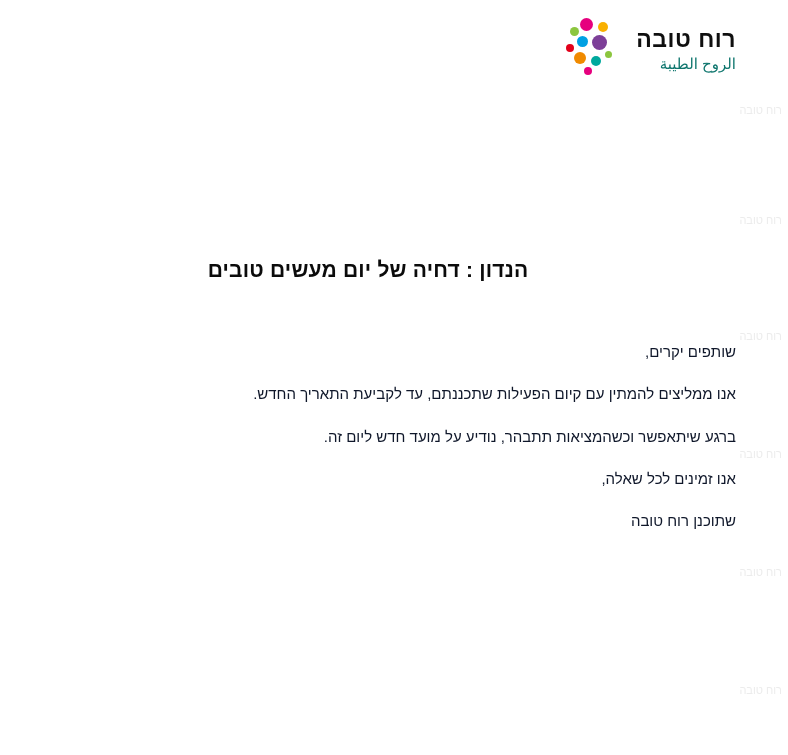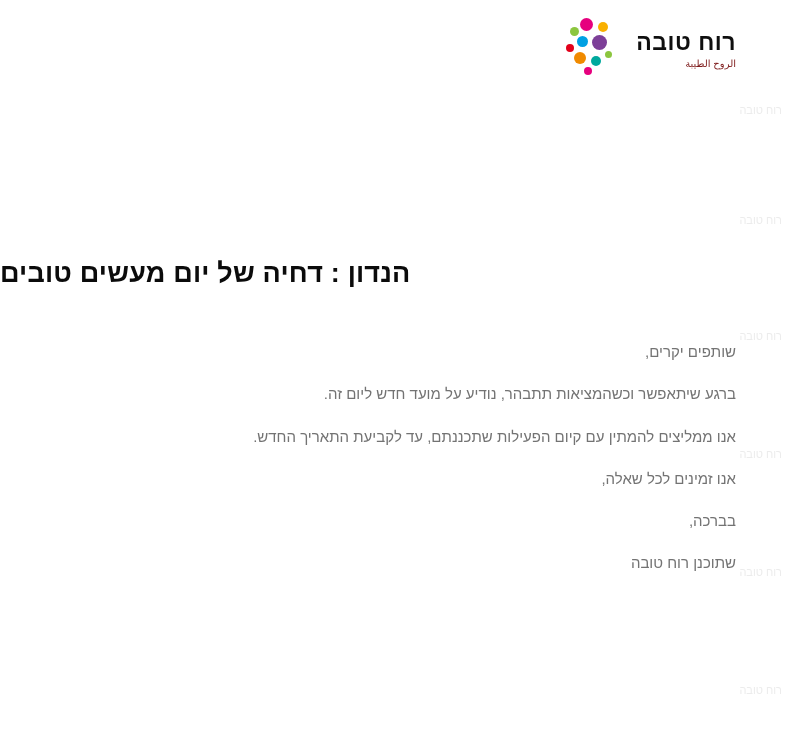--- a/index.html
+++ b/index.html
@@ -38,59 +38,59 @@
     line-height: 1.15;
     direction: rtl;
   }
   .brand-he {
     font-size: 23px;
     font-weight: bold;
     color: #0f0f0f;
     letter-spacing: 0.5px;
   }
   .brand-ar {
-    font-size: 10px;
-    color: #7f1d1d;
+    font-size: 15px;
+    color: #0f766e;
     margin-top: 3px;
   }
   .logo-mark {
     position: relative;
     width: 62px;
     height: 62px;
   }
   .logo-mark span {
     position: absolute;
     border-radius: 50%;
     display: block;
   }
 
   
   .doc-title {
     position: absolute;
     top: 258px;
     left: 0;
     right: 52px;
-    text-align: left;
+    text-align: center;
     direction: rtl;
-    font-size: 27px;
+    font-size: 21px;
     font-weight: bold;
     color: #0b0b0b;
     letter-spacing: 0.2px;
   }
 
   .body-block {
     position: absolute;
     top: 340px;
     right: 52px;
     width: 600px;
     direction: rtl;
     text-align: right;
     font-size: 15px;
     line-height: 1.55;
-    color: #737373;
+    color: #0f172a;
   }
   .body-block p {
     margin: 0 0 19px 0;
   }
 
   
   .watermark {
     position: absolute;
     font-size: 11px;
     color: #ececec;
@@ -126,24 +126,23 @@
       <span style="width:10px;height:10px;background:#00a99d;left:31px;top:38px;"></span>
       <span style="width:7px;height:7px;background:#8cc63f;left:45px;top:33px;"></span>
       <span style="width:8px;height:8px;background:#e6007e;left:24px;top:49px;"></span>
     </div>
   </div>
 
   <div class="doc-title">הנדון : דחיה של יום מעשים טובים</div>
 
   <div class="body-block">
     <p>שותפים יקרים,</p>
+    <p>אנו ממליצים להמתין עם קיום הפעילות שתכננתם, עד לקביעת התאריך החדש.</p>
     <p>ברגע שיתאפשר וכשהמציאות תתבהר, נודיע על מועד חדש ליום זה.</p>
-    <p>אנו ממליצים להמתין עם קיום הפעילות שתכננתם, עד לקביעת התאריך החדש.</p>
     <p>אנו זמינים לכל שאלה,</p>
-    <p>בברכה,</p>
     <p>שתוכנן רוח טובה</p>
   </div>
 
   <div class="watermark wm1">רוח טובה</div>
   <div class="watermark wm2">רוח טובה</div>
   <div class="watermark wm3">רוח טובה</div>
   <div class="watermark wm4">רוח טובה</div>
   <div class="watermark wm5">רוח טובה</div>
   <div class="watermark wm6">רוח טובה</div>
 

